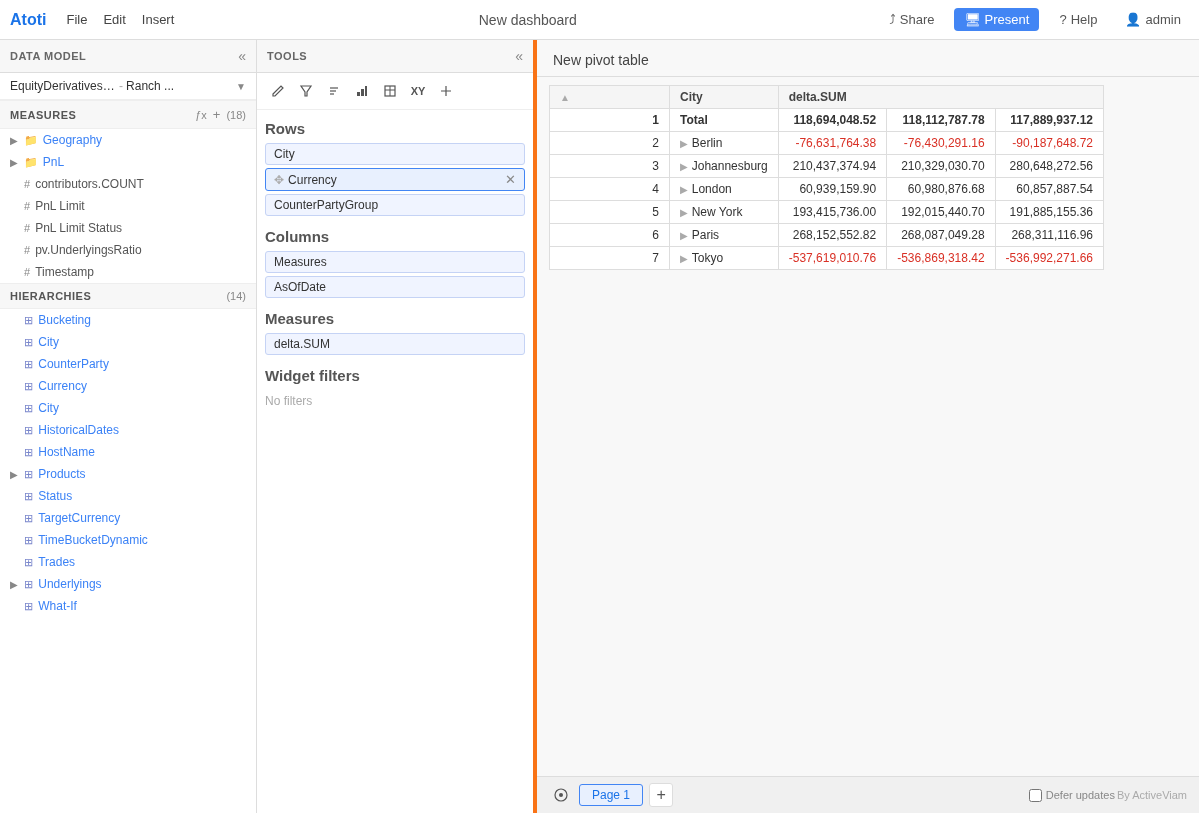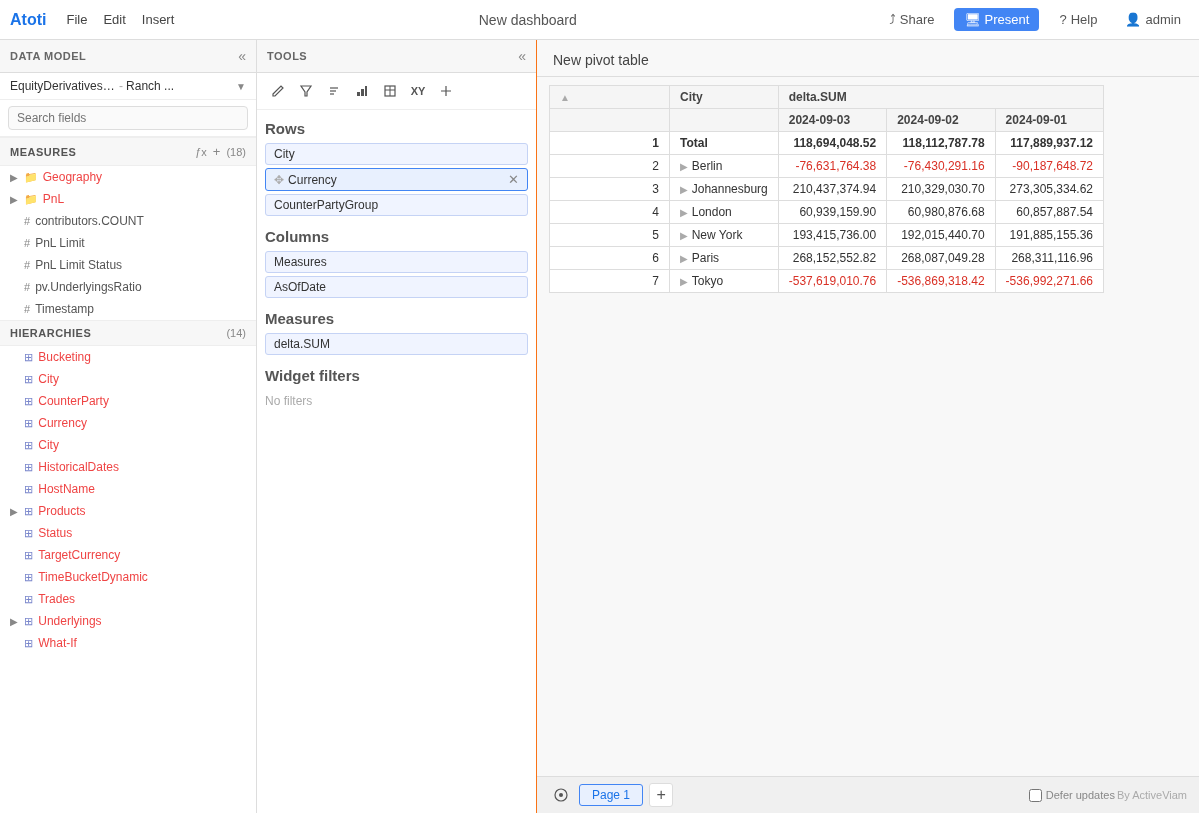--- a/index.html
+++ b/index.html
@@ -28,26 +28,26 @@
     .cube-selector-arrow { color: #888; font-size: 10px; margin-left: 4px; }
     .search-bar { padding: 6px 8px; border-bottom: 1px solid #eee; }
     .search-input { width: 100%; padding: 4px 8px; border: 1px solid #ddd; border-radius: 4px; font-size: 12px; color: #555; background: #fafafa; }
     .section-header { display: flex; align-items: center; padding: 6px 10px; background: #f7f7f7; border-bottom: 1px solid #eee; border-top: 1px solid #eee; }
     .section-title { font-size: 11px; font-weight: 600; color: #555; text-transform: uppercase; letter-spacing: 0.5px; flex: 1; }
     .section-actions { display: flex; align-items: center; gap: 6px; color: #888; font-size: 11px; }
     .section-count { color: #888; font-size: 11px; }
     .tree-item { display: flex; align-items: center; padding: 4px 10px; cursor: pointer; }
     .tree-item-arrow { width: 14px; color: #888; font-size: 10px; }
     .tree-item-icon { margin-right: 5px; color: #888; font-size: 11px; }
-    .tree-item-label { font-size: 12px; color: #ef4444; }
+    .tree-item-label { font-size: 12px; color: #3b82f6; }
     .tree-item-measure { color: #555; }
     .hash-icon { color: #888; font-size: 11px; margin-right: 5px; }
 
     
-    .tools-panel { width: 280px; background: #fff; border-right: 1px solid #f97316; display: flex; flex-direction: column; }
+    .tools-panel { width: 280px; background: #fff; border-right: 4px solid #f97316; display: flex; flex-direction: column; }
     .tools-header { display: flex; align-items: center; justify-content: space-between; padding: 8px 10px; background: #f7f7f7; border-bottom: 1px solid #ddd; }
     .tools-title { font-size: 11px; font-weight: 600; color: #666; text-transform: uppercase; letter-spacing: 0.5px; }
     .tools-toolbar { display: flex; align-items: center; gap: 2px; padding: 6px 8px; border-bottom: 1px solid #eee; }
     .tool-btn { width: 26px; height: 24px; display: flex; align-items: center; justify-content: center; cursor: pointer; border-radius: 3px; color: #555; font-size: 13px; border: 1px solid transparent; }
     .tools-body { flex: 1; overflow-y: auto; padding: 10px 8px; }
     .tools-section { margin-bottom: 12px; }
     .tools-section-title { font-size: 15px; font-weight: 700; color: #555; margin-bottom: 6px; text-transform: none; }
     .field-chip { display: flex; align-items: center; background: #f0f4ff; border: 1px solid #c5d3f5; border-radius: 3px; padding: 3px 8px; margin-bottom: 3px; font-size: 12px; color: #333; cursor: grab; }
     .field-chip-text { flex: 1; }
     .field-chip-actions { display: flex; gap: 4px; color: #888; }
@@ -126,23 +126,20 @@
     <div class="left-panel-header">
       <span class="left-panel-header-title">DATA MODEL</span>
       <span class="collapse-btn">«</span>
     </div>
     <div class="cube-selector">
       <span class="cube-selector-text">EquityDerivativesCube</span>
       <span style="color:#aaa;margin:0 3px;">-</span>
       <span class="cube-selector-text">Ranch ...</span>
       <span class="cube-selector-arrow">▼</span>
     </div>
-    <div class="search-bar">
-      <input class="search-input" type="text" placeholder="Search fields" style="">
-    </div>
 
     <div class="section-header">
       <span class="section-title">MEASURES</span>
       <div class="section-actions">
         <span style="font-size:11px;cursor:pointer;">ƒx</span>
         <span style="font-size:13px;cursor:pointer;">+</span>
         <span class="section-count">(18)</span>
       </div>
     </div>
     <div>
@@ -361,27 +358,20 @@
             <th class="corner-th">
               <span style="color:#aaa;font-size:10px;">▲</span>
             </th>
             <th>
               <span>City</span>
             </th>
             <th colspan="3" class="pivot-col-header">
               <span>delta.SUM</span>
             </th>
           </tr>
-          <tr>
-            <th class="corner-th"></th>
-            <th></th>
-            <th class="pivot-col-header">2024-09-03</th>
-            <th class="pivot-col-header">2024-09-02</th>
-            <th class="pivot-col-header">2024-09-01</th>
-          </tr>
         </thead>
         <tbody id="pivot-tbody">
         <tr class="total-row">
               <td class="row-num">1</td>
               <td class="row-header">Total</td>
               <td class="number">118,694,048.52</td>
               <td class="number">118,112,787.78</td>
               <td class="number">117,889,937.12</td>
             </tr>
             <tr>
@@ -389,21 +379,21 @@
               <td class="row-header"><span class="expand-btn">▶</span>Berlin</td>
               <td class="negative">-76,631,764.38</td>
               <td class="negative">-76,430,291.16</td>
               <td class="negative">-90,187,648.72</td>
             </tr>
             <tr>
               <td class="row-num">3</td>
               <td class="row-header"><span class="expand-btn">▶</span>Johannesburg</td>
               <td class="number">210,437,374.94</td>
               <td class="number">210,329,030.70</td>
-              <td class="number">273,305,334.62</td>
+              <td class="number">280,648,272.56</td>
             </tr>
             <tr>
               <td class="row-num">4</td>
               <td class="row-header"><span class="expand-btn">▶</span>London</td>
               <td class="number">60,939,159.90</td>
               <td class="number">60,980,876.68</td>
               <td class="number">60,857,887.54</td>
             </tr>
             <tr>
               <td class="row-num">5</td>

